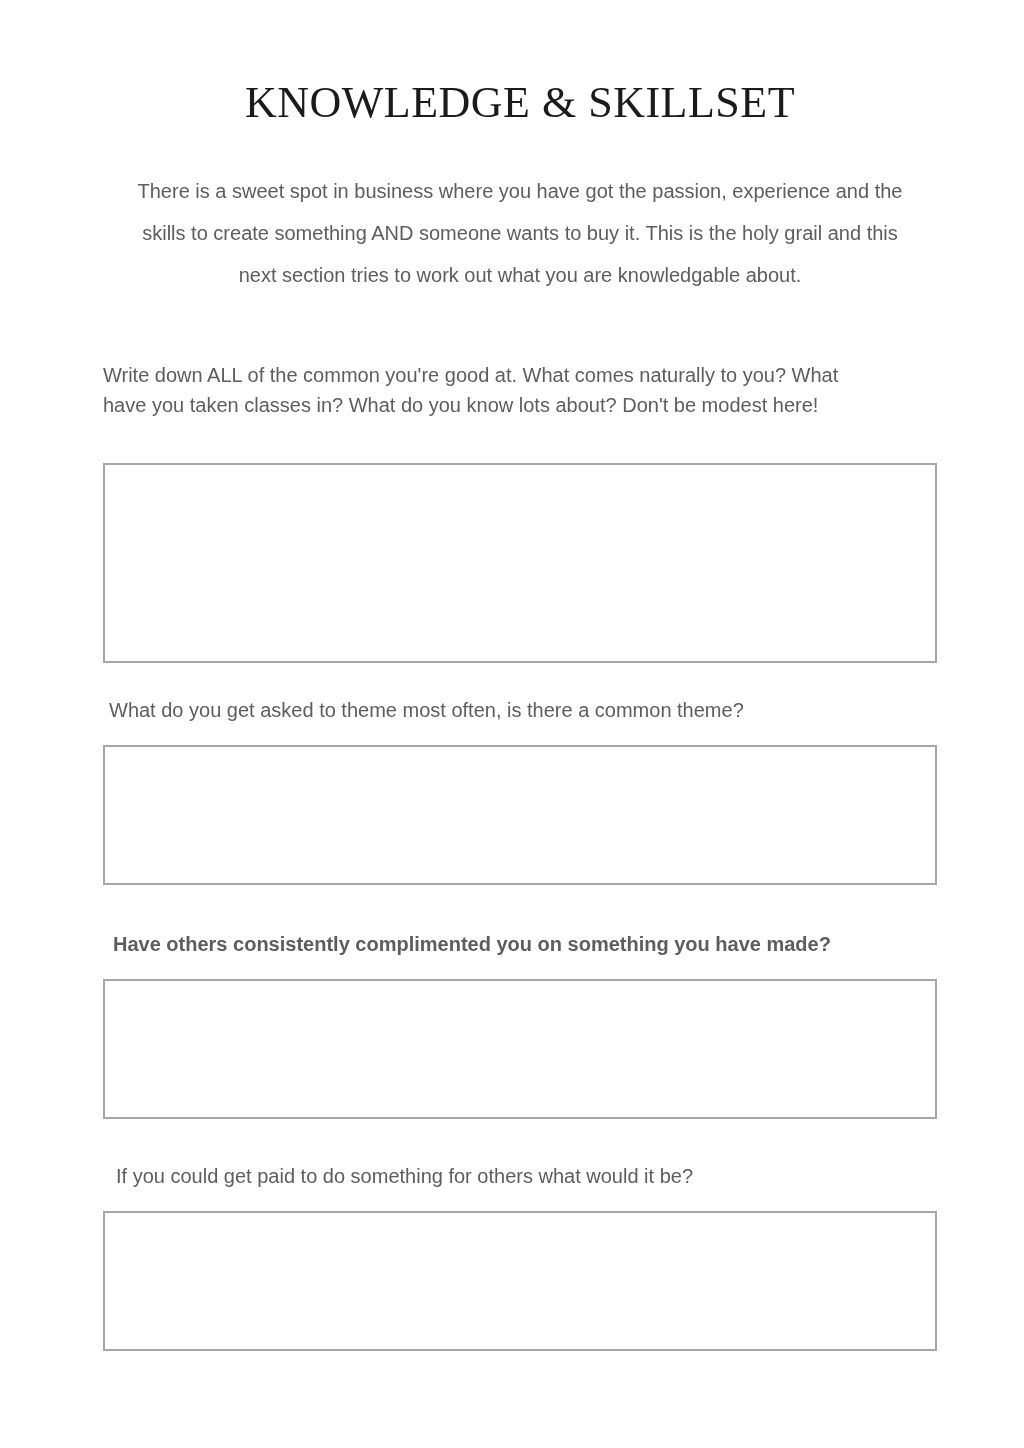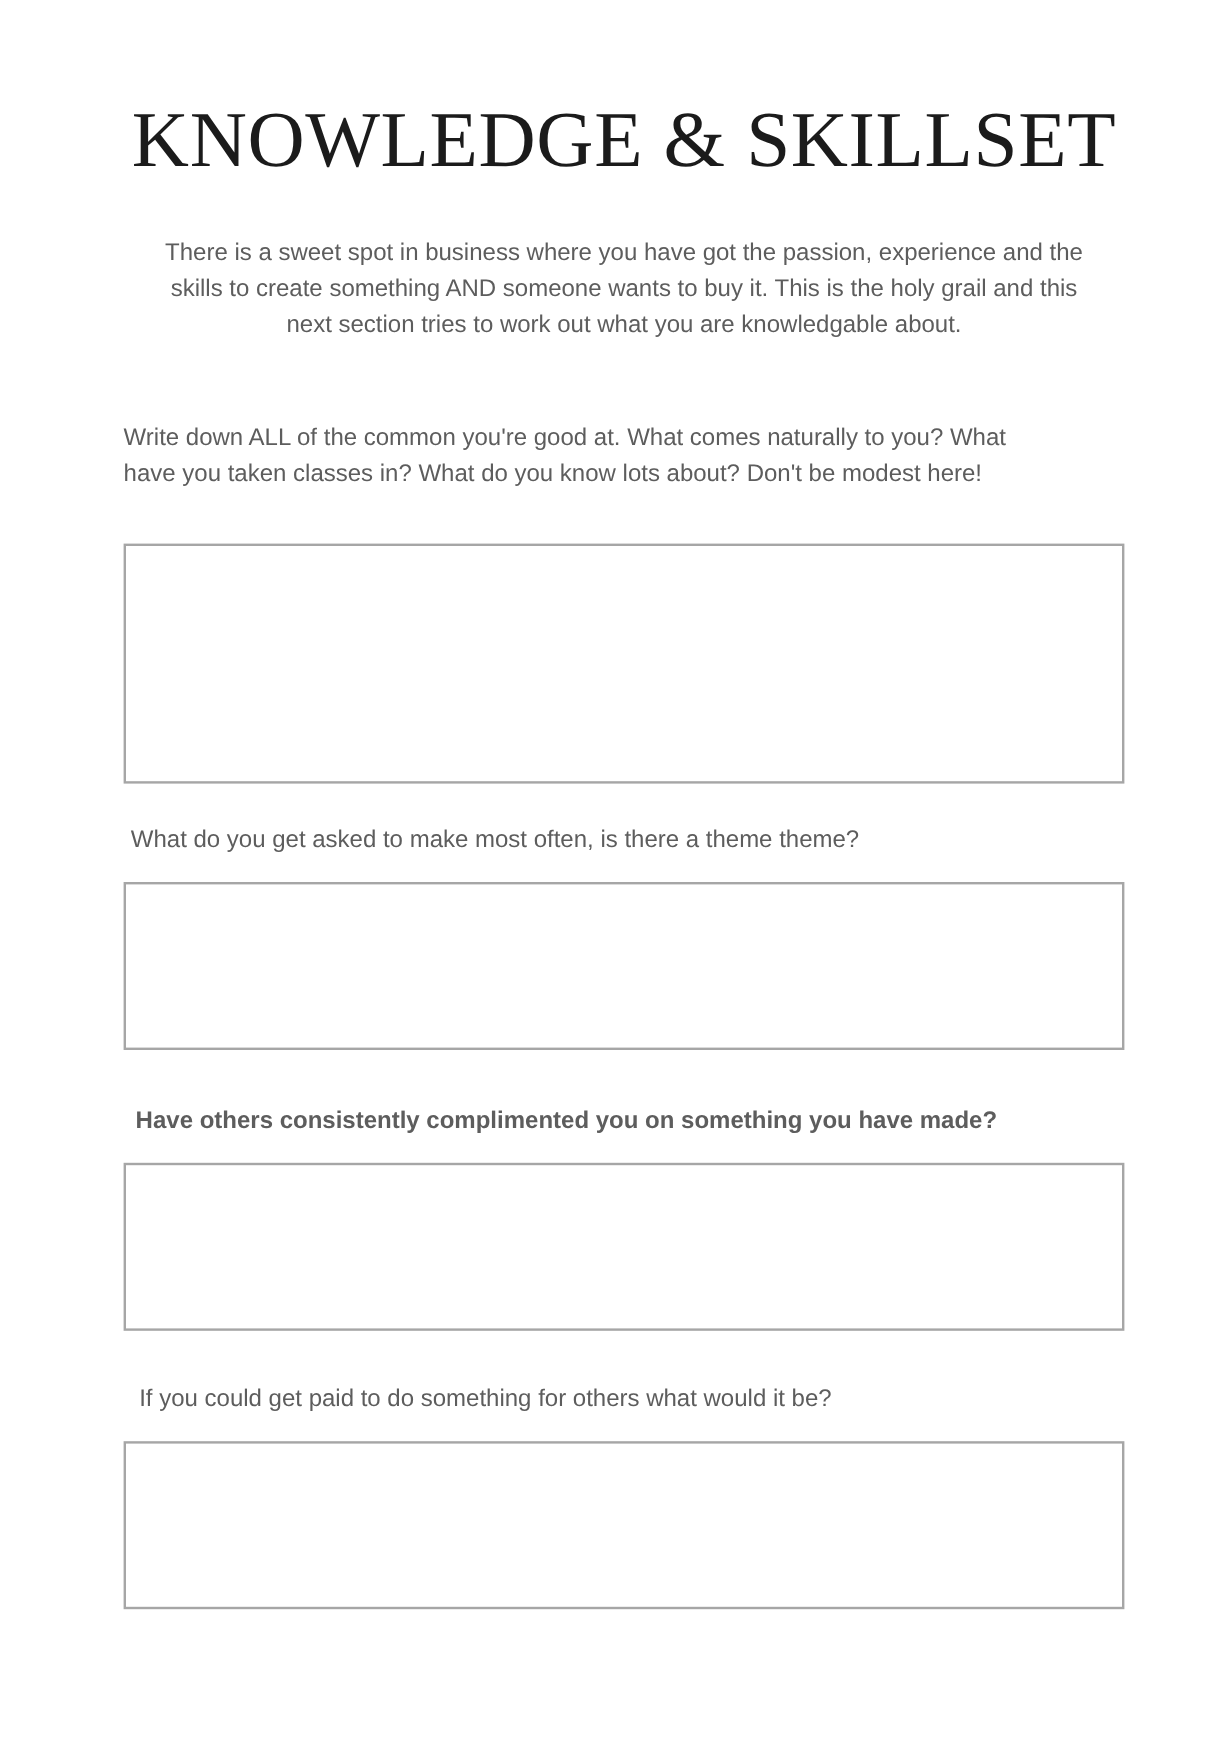--- a/index.html
+++ b/index.html
@@ -19,32 +19,32 @@
     height: 1448px;
     box-sizing: border-box;
     padding: 77px 87px 0 103px;
     background: var(--page-background);
     overflow: hidden;
     margin: 0 auto;
   }
   .title {
     font-family: "Liberation Serif", serif;
     font-weight: 400;
-    font-size: 66px;
+    font-size: 44px;
     line-height: 1.2;
     letter-spacing: 0.5px;
     text-align: center;
     color: var(--title-text);
     white-space: nowrap;
   }
   .intro {
     margin: 40px auto 0;
     max-width: 766px;
     font-size: 20px;
-    line-height: 30px;
+    line-height: 42px;
     text-align: center;
     color: var(--body-text);
   }
   .qa { display: block; }
   .qa-1 { margin-top: 64px; }
   .qa-2 { margin-top: 32px; }
   .qa-3 { margin-top: 44px; }
   .qa-4 { margin-top: 42px; }
   .question {
     max-width: 766px;
@@ -82,21 +82,21 @@
   <h1 class="title">KNOWLEDGE &amp; SKILLSET</h1>
 
   <p class="intro">There is a sweet spot in business where you have got the passion, experience and the skills to create something AND someone wants to buy it. This is the holy grail and this next section tries to work out what you are knowledgable about.</p>
 
   <section class="qa qa-1">
     <p class="question">Write down ALL of the common you're good at. What comes naturally to you? What have you taken classes in? What do you know lots about? Don't be modest here!</p>
     <textarea class="answer-box tall" aria-label="Write down ALL of the things you're good at. What comes naturally to you? What have you taken classes in? What do you know lots about? Don't be modest here!" style=""></textarea>
   </section>
 
   <section class="qa qa-2">
-    <p class="question">What do you get asked to make most often, is there a theme theme?</p>
+    <p class="question">What do you get asked to theme most often, is there a common theme?</p>
     <textarea class="answer-box" aria-label="What do you get asked to make most often, is there a common theme?" style=""></textarea>
   </section>
 
   <section class="qa qa-3">
     <p class="question">Have others consistently complimented you on something you have made?</p>
     <textarea class="answer-box" aria-label="Have others consistently complimented you on something you have made?" style=""></textarea>
   </section>
 
   <section class="qa qa-4">
     <p class="question">If you could get paid to do something for others what would it be?</p>

